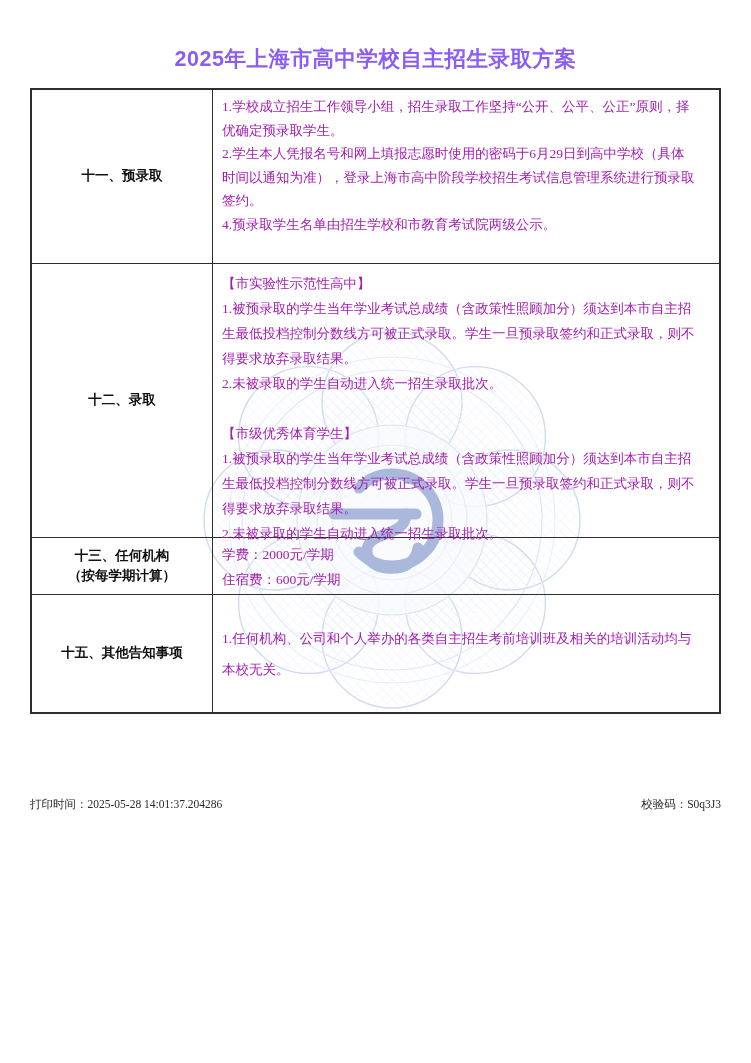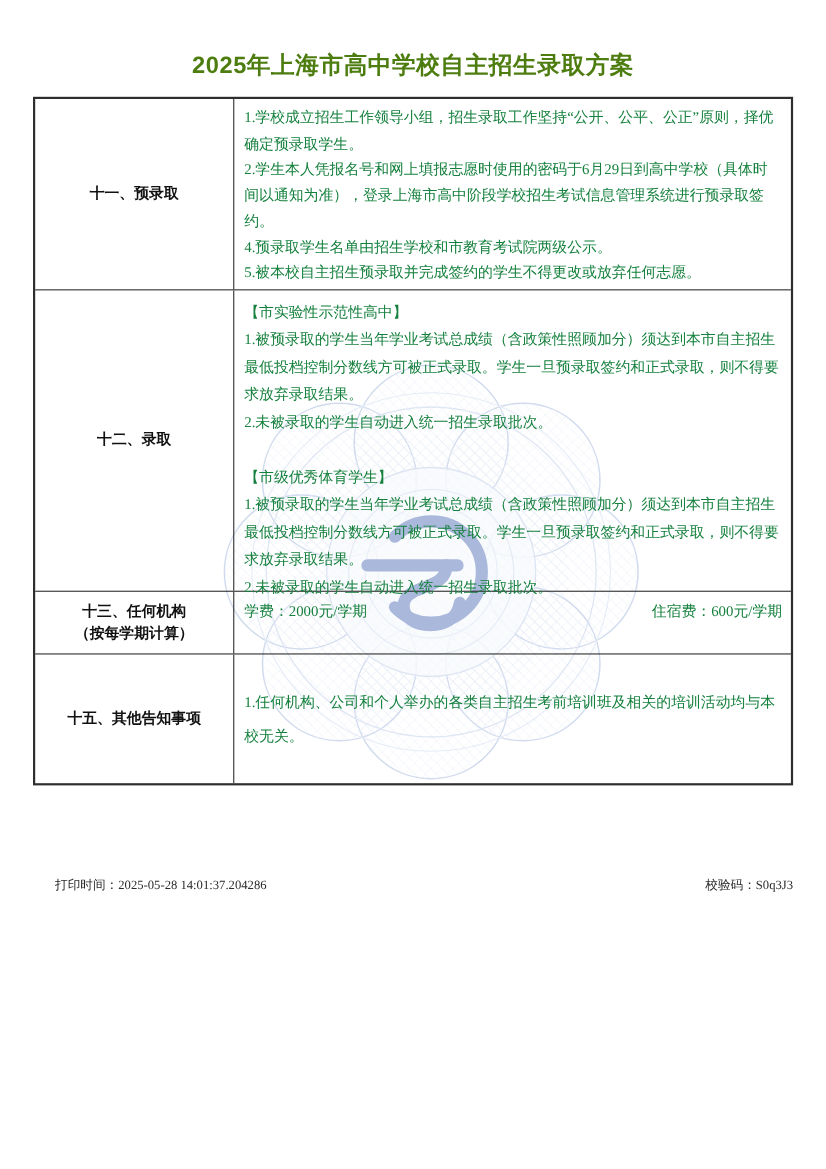--- a/index.html
+++ b/index.html
@@ -3,48 +3,48 @@
 <meta charset="utf-8">
 <style>
   * { margin:0; padding:0; box-sizing:border-box; }
   html,body { width:751px; height:1063px; background:#ffffff; position:relative;
               font-family:"Liberation Serif", serif; color:#1c1c1c; overflow:hidden; }
 
   .watermark { position:absolute; left:182px; top:310px; width:420px; height:420px; z-index:0; }
 
   .page-title { position:absolute; top:44px; left:0; width:100%; text-align:center;
                 font-family:"Liberation Sans", sans-serif; font-weight:bold;
-                font-size:21.5px; color:#4d7c0f; letter-spacing:0.5px; z-index:2; }
+                font-size:21.5px; color:#8b5cf6; letter-spacing:0.5px; z-index:2; }
 
   .doc-table { position:absolute; left:30px; top:88px; width:691px;
                border:2px solid #2e2e2e; z-index:1; background:transparent; }
   .t-row { display:flex; background:transparent; }
   .t-row + .t-row { border-top:1px solid #2e2e2e; }
   .h-cell { width:181px; flex:0 0 181px; border-right:1px solid #2e2e2e;
             display:flex; flex-direction:column; align-items:center; justify-content:center;
             font-family:"Liberation Sans", sans-serif; font-weight:bold;
             font-size:13.5px; line-height:1.5; text-align:right; color:#111; }
-  .c-cell { flex:1 1 auto; padding:5px 8px 4px 9px; font-size:13.5px; color:#15803d; }
+  .c-cell { flex:1 1 auto; padding:5px 24px 4px 9px; font-size:13.5px; color:#a21caf; }
   .c-cell p { margin:0; }
 
   .row-11 { height:173px; }
   .row-11 .c-cell { line-height:23.5px; }
   .row-12 { height:274px; }
   .row-12 .c-cell { line-height:25px; padding-top:7px; }
   .row-12 .section-2 { margin-top:25px; }
   .row-13 { height:57px; }
-  .row-13 .c-cell { display:flex; flex-direction:row; justify-content:space-between; line-height:25px; }
+  .row-13 .c-cell { display:flex; flex-direction:column; justify-content:center; line-height:25px; }
   .row-14 { height:38px; }
   .row-14 .c-cell { display:flex; align-items:center; }
   .row-15 { height:118px; }
   .row-15 .c-cell { display:flex; flex-direction:column; justify-content:center; line-height:31px; }
 
   .page-footer { position:absolute; left:30px; right:30px; top:797px;
                  display:flex; justify-content:space-between;
-                 font-size:11.5px; color:#2a2a2a; z-index:2;margin-left:20px; }
+                 font-size:11.5px; color:#2a2a2a; z-index:2; }
 </style>
 </head>
 <body>
 
 <svg class="watermark" viewBox="-210 -210 420 420">
   <defs>
     <pattern id="mesh" width="7" height="7" patternUnits="userSpaceOnUse" patternTransform="rotate(45)">
       <path d="M0 0 H7" stroke="#e7ecf7" stroke-width="0.8" fill="none"></path>
       <path d="M0 0 V7" stroke="#eef2fa" stroke-width="0.8" fill="none"></path>
     </pattern>
@@ -77,21 +77,20 @@
 <div class="doc-table">
 
   <div class="t-row row-11">
     <div class="h-cell">
       <span>十一、预录取</span>
     </div>
     <div class="c-cell">
       <p>1.学校成立招生工作领导小组，招生录取工作坚持“公开、公平、公正”原则，择优确定预录取学生。</p>
       <p>2.学生本人凭报名号和网上填报志愿时使用的密码于6月29日到高中学校（具体时间以通知为准），登录上海市高中阶段学校招生考试信息管理系统进行预录取签约。</p>
       <p>4.预录取学生名单由招生学校和市教育考试院两级公示。</p>
-      <p>5.被本校自主招生预录取并完成签约的学生不得更改或放弃任何志愿。</p>
     </div>
   </div>
 
   <div class="t-row row-12">
     <div class="h-cell">
       <span>十二、录取</span>
     </div>
     <div class="c-cell">
       <p>【市实验性示范性高中】</p>
       <p>1.被预录取的学生当年学业考试总成绩（含政策性照顾加分）须达到本市自主招生最低投档控制分数线方可被正式录取。学生一旦预录取签约和正式录取，则不得要求放弃录取结果。</p>

